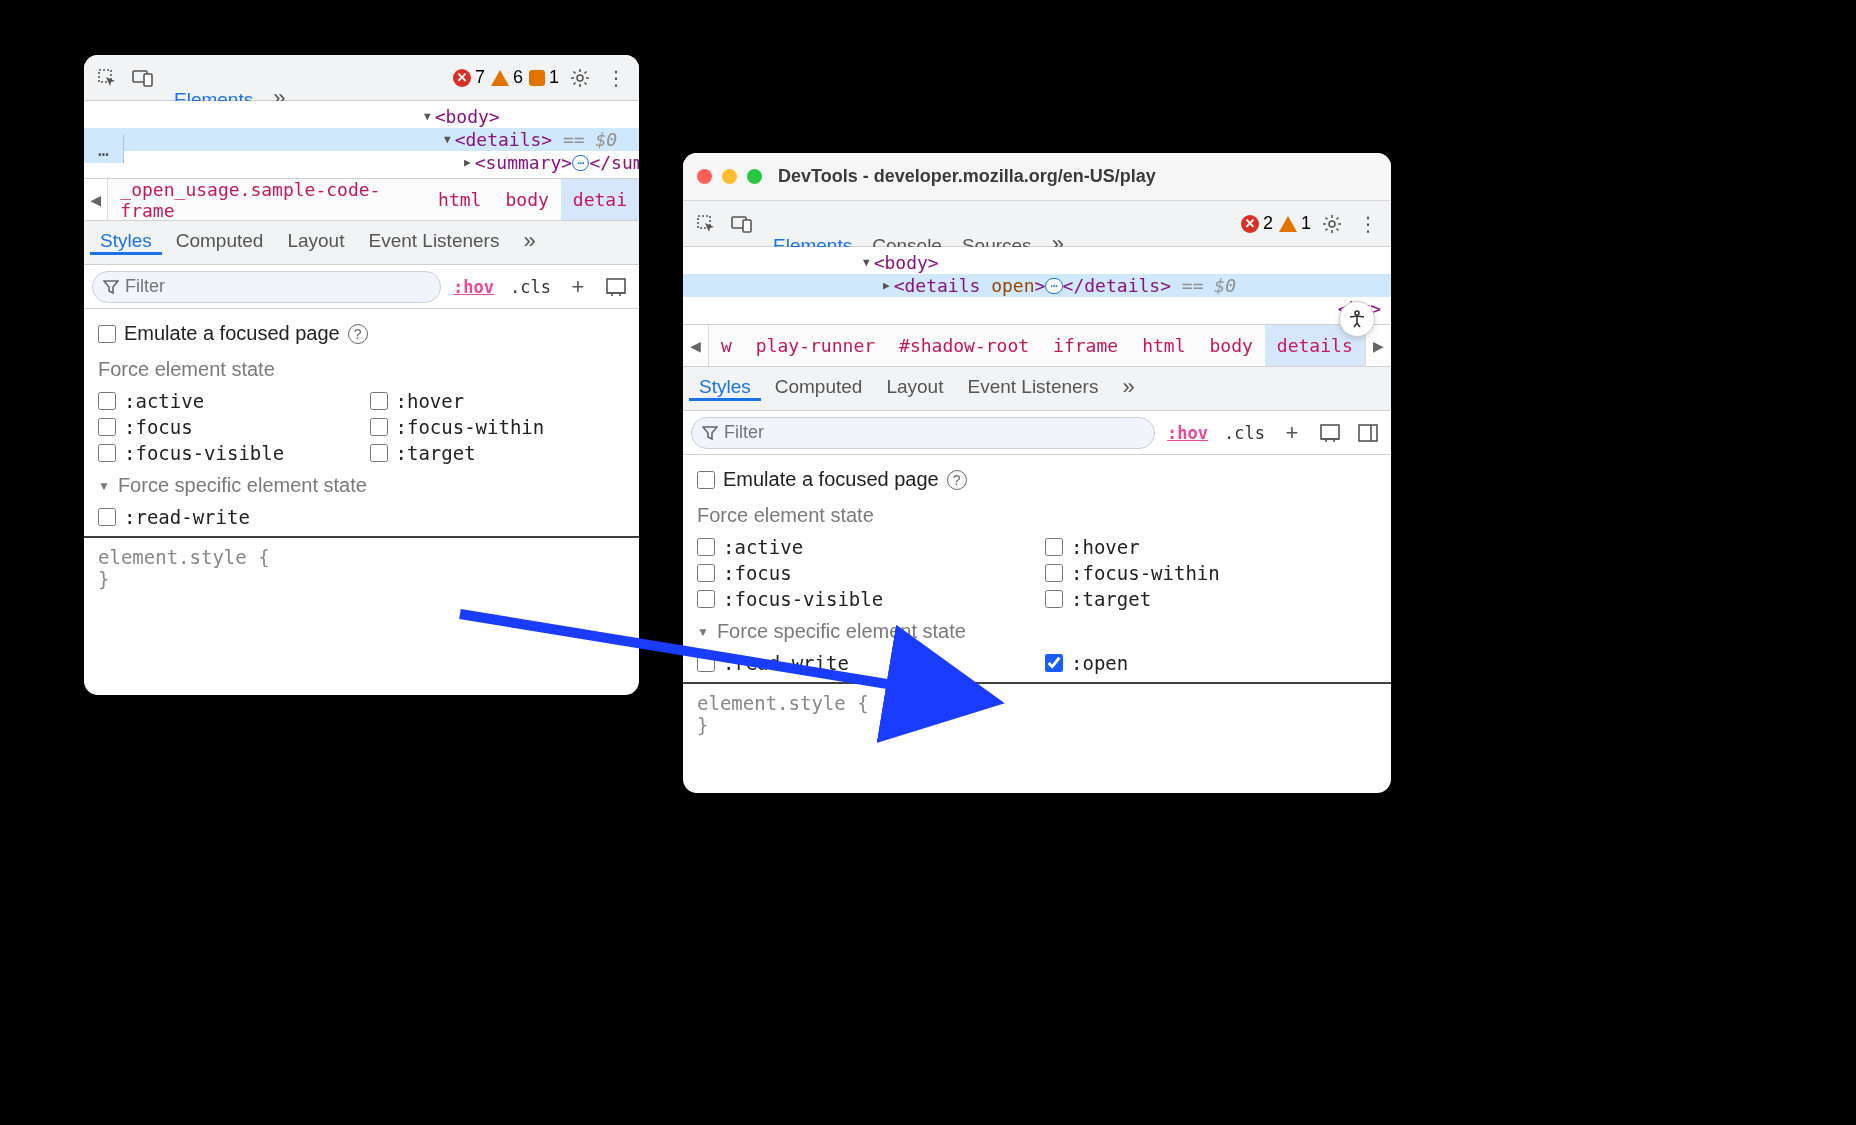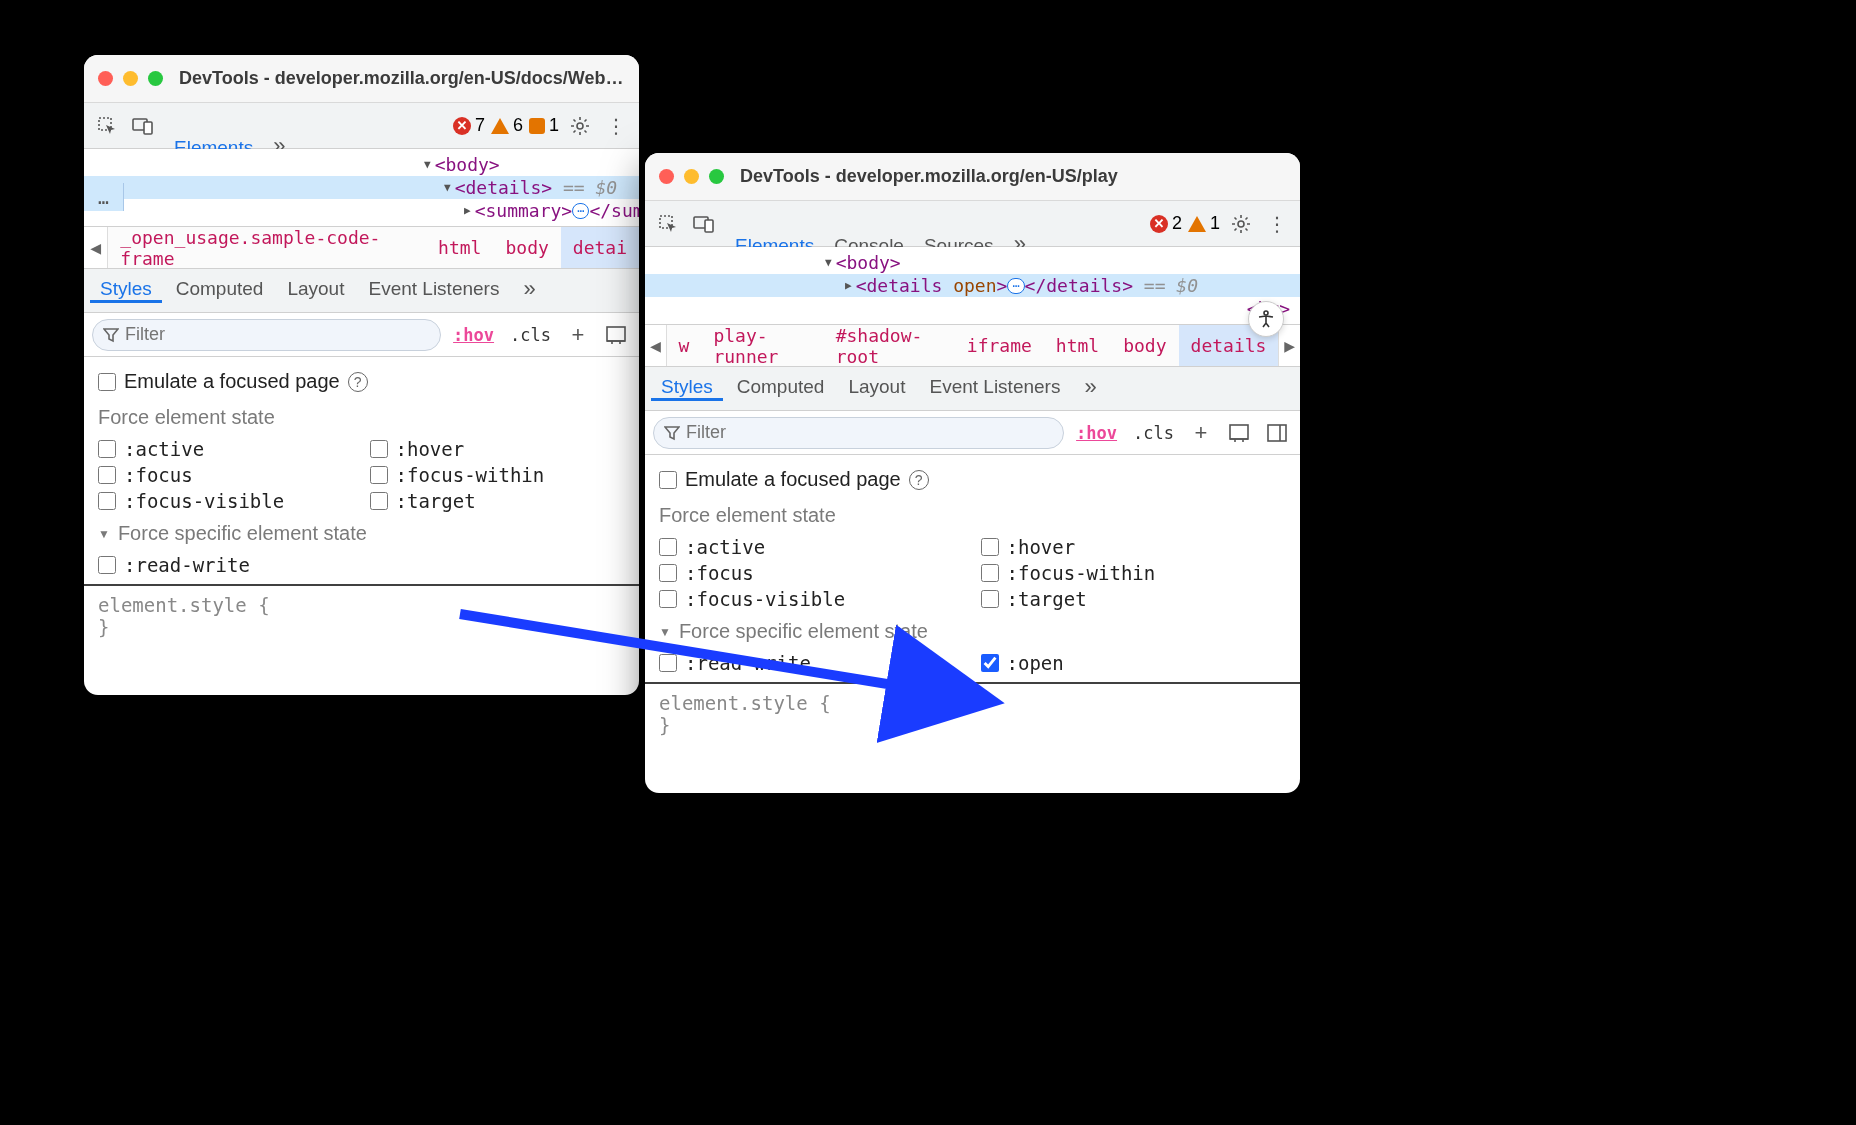--- a/index.html
+++ b/index.html
@@ -15,21 +15,21 @@
 
   
   .window {
     position: absolute;
     background: #fff;
     border-radius: 14px;
     box-shadow: 0 12px 40px rgba(0,0,0,.55), 0 0 0 1px rgba(0,0,0,.2);
     overflow: hidden;
   }
   .w1 { left: 84px;  top: 55px;  width: 555px; height: 640px; }
-  .w2 { left: 645px; top: 153px; width: 655px; height: 640px; }
+  .w2 { left: 683px; top: 153px; width: 708px; height: 640px; }
 
   .titlebar {
     height: 48px;
     display: flex;
     align-items: center;
     padding: 0 14px;
     gap: 16px;
     border-bottom: 1px solid #d9d9d9;
     background: #f6f6f6;
   }
@@ -153,28 +153,20 @@
   .a11y-badge {
     position:absolute; right:16px; top:54px;
     width:36px; height:36px; border-radius:50%; background:#fff; border:1px solid #ccc;
     display:flex; align-items:center; justify-content:center; box-shadow:0 2px 6px rgba(0,0,0,.15);
   }
 </style>
 </head>
 <body>
 
 <div class="window w1">
-  <div class="titlebar">
-    <div class="traffic">
-      <span class="tr-close"></span>
-      <span class="tr-min"></span>
-      <span class="tr-zoom"></span>
-    </div>
-    <div class="title">DevTools - developer.mozilla.org/en-US/docs/Web/...</div>
-  </div>
 
   <div class="toolbar">
     <span class="icon-btn">
       <svg width="20" height="20" viewBox="0 0 20 20" fill="none" stroke="#555" stroke-width="1.6" stroke-dasharray="2 2">
           <rect x="2" y="2" width="12" height="12"></rect>
           <path d="M9 9 L18 13 L14 14 L13 18 Z" fill="#555" stroke="none"></path>
         </svg>
     </span>
     <span class="icon-btn">
       <svg width="22" height="20" viewBox="0 0 22 20" fill="none" stroke="#555" stroke-width="1.6">

